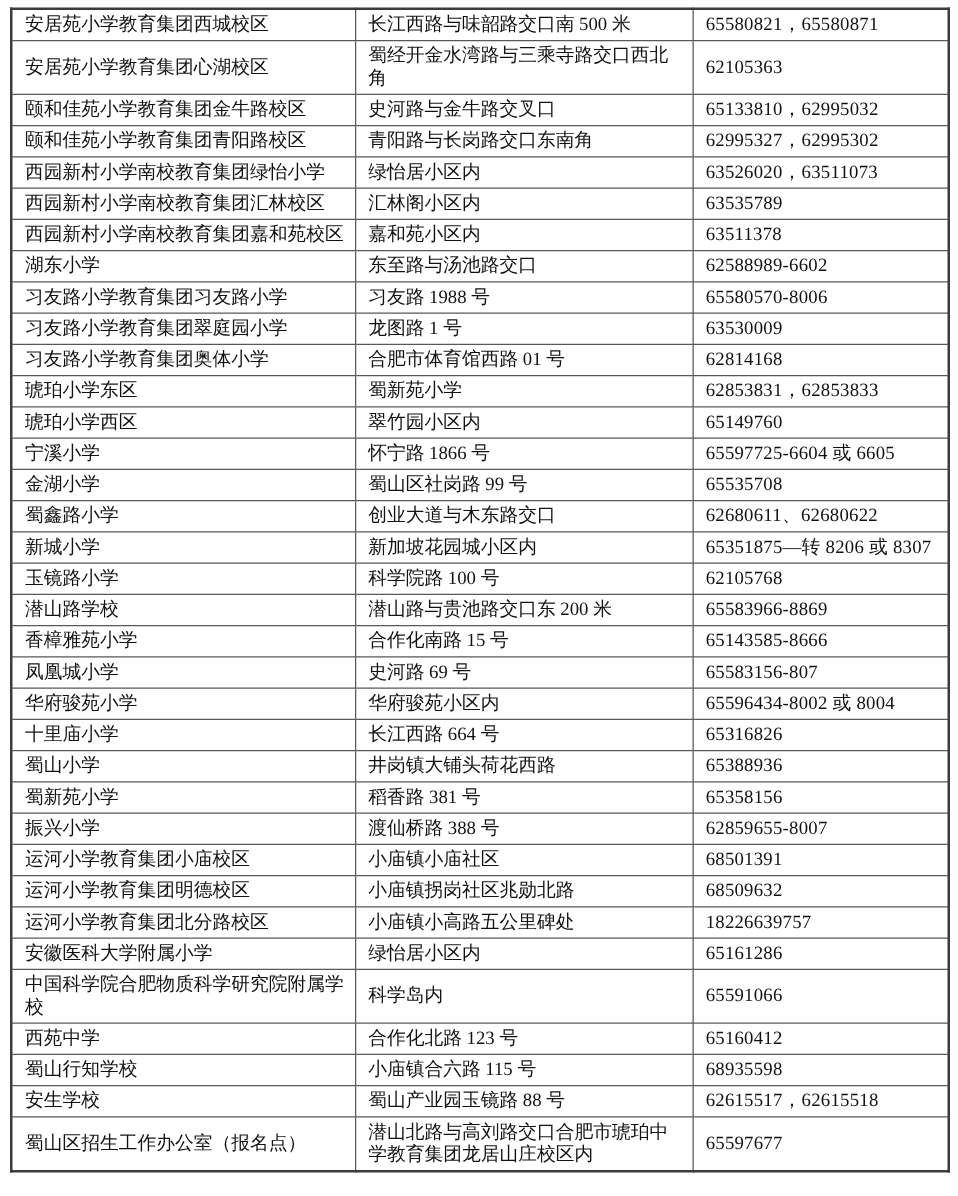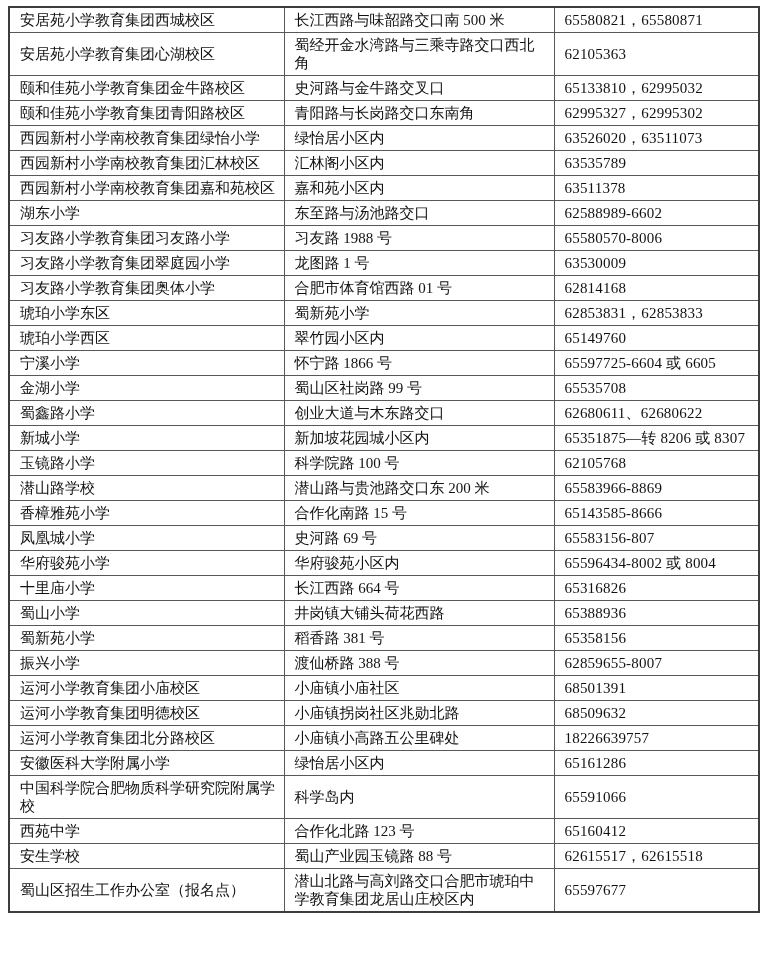--- a/index.html
+++ b/index.html
@@ -203,20 +203,25 @@
           <td class="school-cell">中国科学院合肥物质科学研究院附属学校</td>
           <td class="address-cell">科学岛内</td>
           <td class="phone-cell">65591066</td>
         </tr>
         <tr>
           <td class="school-cell">西苑中学</td>
           <td class="address-cell">合作化北路 123 号</td>
           <td class="phone-cell">65160412</td>
         </tr>
         <tr>
+          <td class="school-cell">蜀山行知学校</td>
+          <td class="address-cell">小庙镇合六路 115 号</td>
+          <td class="phone-cell">68935598</td>
+        </tr>
+        <tr>
           <td class="school-cell">安生学校</td>
           <td class="address-cell">蜀山产业园玉镜路 88 号</td>
           <td class="phone-cell">62615517，62615518</td>
         </tr>
         <tr>
           <td class="school-cell">蜀山区招生工作办公室（报名点）</td>
           <td class="address-cell">潜山北路与高刘路交口合肥市琥珀中学教育集团龙居山庄校区内</td>
           <td class="phone-cell">65597677</td>
         </tr>
       </tbody>

